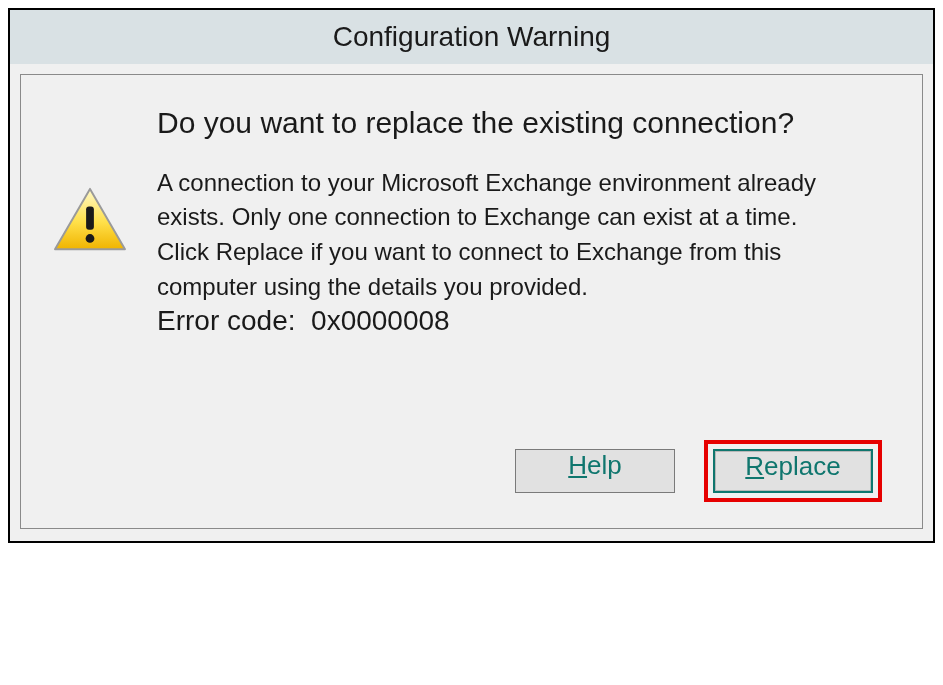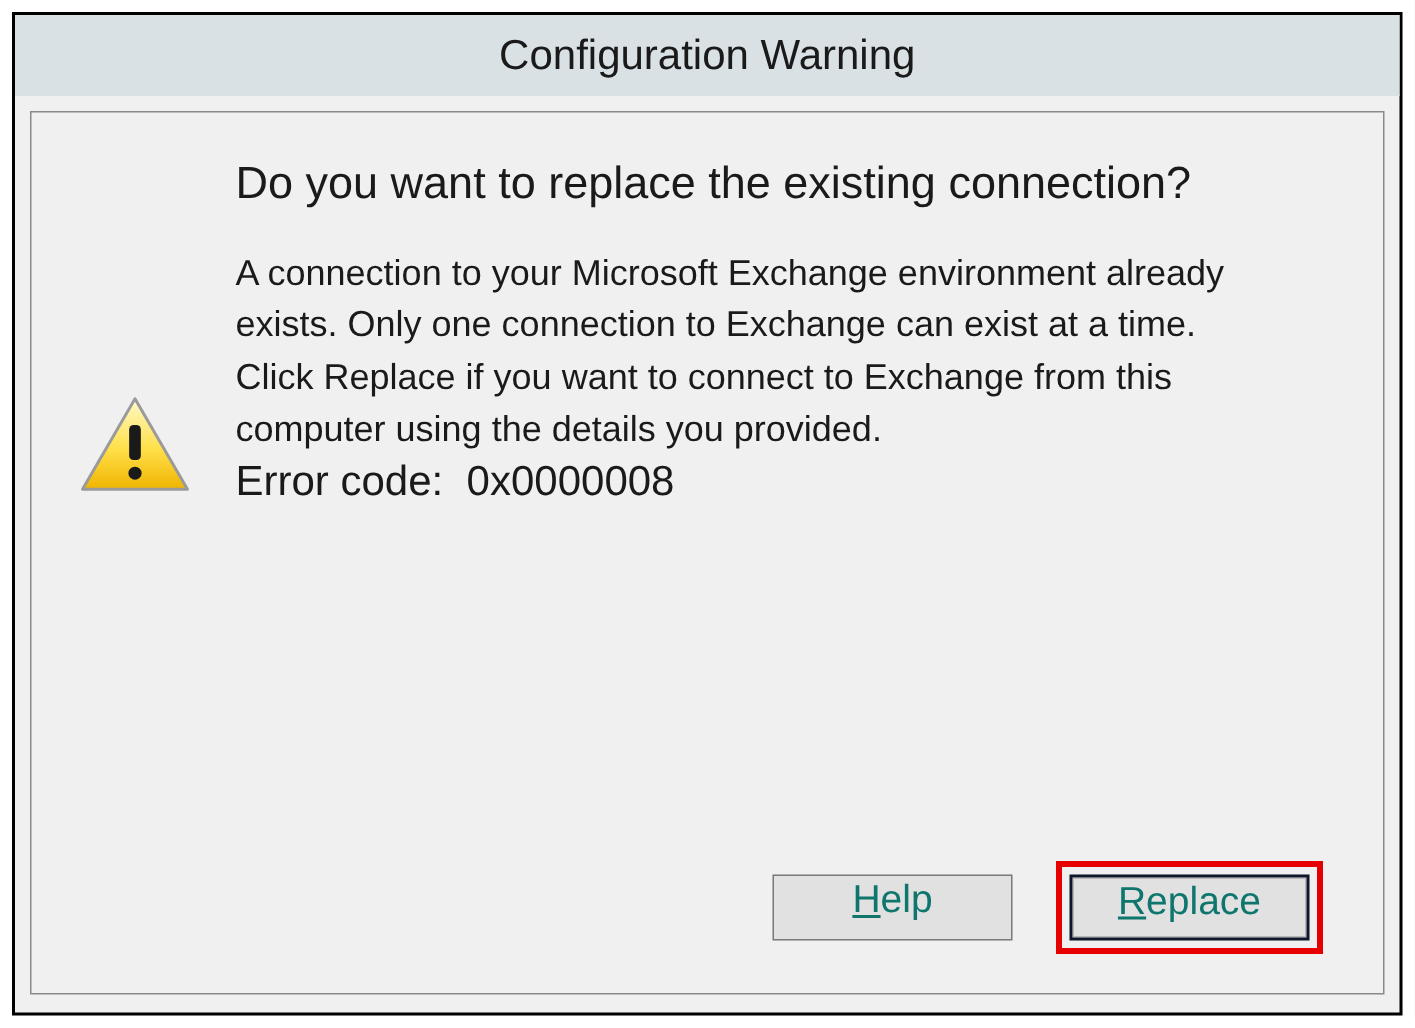--- a/index.html
+++ b/index.html
@@ -9,21 +9,21 @@
     }
     body {
       font-family: "Segoe UI", Tahoma, sans-serif;
       background: #ffffff;
       width: 943px;
       height: 685px;
       padding: 8px;
     }
     .dialog {
       width: 927px;
-      height: 669px;
+      height: 535px;
       border: 2px solid #000;
       background: #f0f0f0;
       display: flex;
       flex-direction: column;
     }
     .titlebar {
       background: #d9e1e4;
       height: 54px;
       display: flex;
       align-items: center;
@@ -45,21 +45,21 @@
       flex: 1;
       background: #f0f0f0;
       border: 1px solid #8a8a8a;
       padding: 28px 30px 20px 30px;
       display: flex;
       flex-direction: column;
     }
     .main-row {
       display: flex;
       flex-direction: row;
-      align-items: flex-end;
+      align-items: center;
       gap: 28px;
     }
     .icon-holder {
       flex-shrink: 0;
       padding-top: 4px;
     }
     .warning-icon-svg {
       width: 78px;
       height: 70px;
     }
@@ -108,21 +108,21 @@
       background: #e1e1e1;
       border: 1px solid #7a7a7a;
       font-family: inherit;
       font-size: 26px;
       color: #0f766e;
       cursor: pointer;
       display: flex;
       justify-content: center;
     }
     .btn.focused {
-      border: 2px solid #0f172a;
+      border: 2px solid #0f766e;
       box-shadow: inset 0 0 0 1px #b8b8b8;
     }
     .accel {
       text-decoration: underline;
     }
   </style>
 </head>
 <body>
 
 <div class="dialog">

